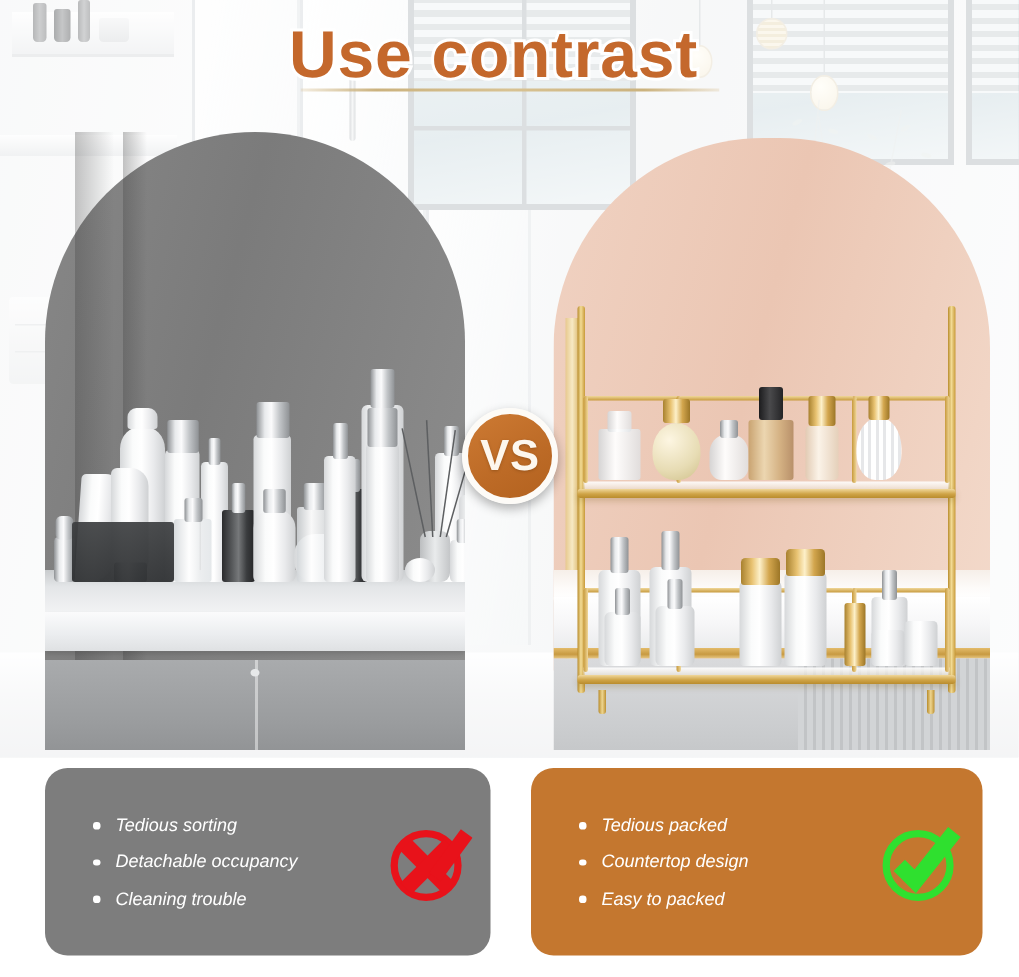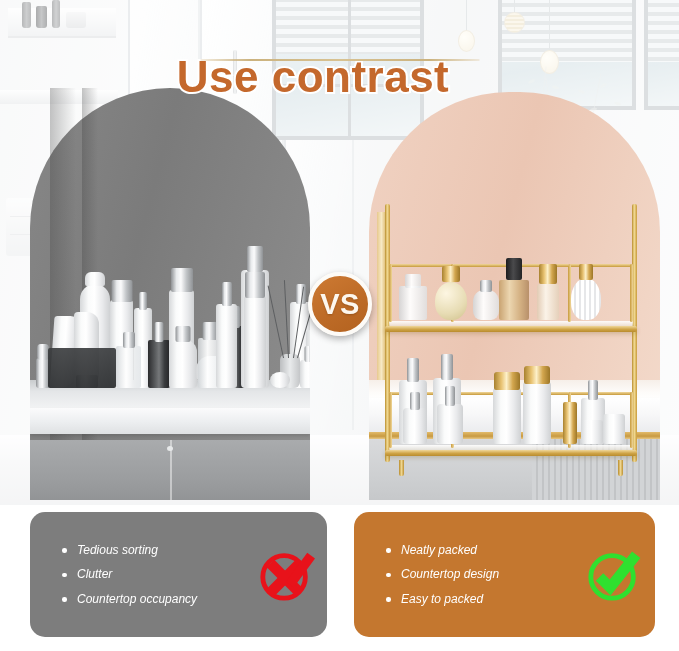--- a/index.html
+++ b/index.html
@@ -115,21 +115,21 @@
   
   .vs-badge{ position:absolute; left:308px; top:272px; width:64px; height:64px; border-radius:50%;
     background:linear-gradient(150deg,#cd7a33,#bc6a26 60%,#b3621f);
     border:4px solid #fdfbf7;
     box-shadow:0 3px 7px rgba(0,0,0,.30);
     display:flex; align-items:center; justify-content:center; z-index:20; }
   .vs-badge span{ color:#fdf7ee; font-size:29px; font-weight:bold; letter-spacing:.5px;
     line-height:1; text-shadow:0 1px 2px rgba(90,45,10,.35); }
 
   
-  .title-wrap{ position:absolute; left:0; top:14px; width:626px; text-align:center; z-index:15;margin-top:40px; }
+  .title-wrap{ position:absolute; left:16px; top:14px; width:626px; text-align:center; z-index:15; }
   .title{ display:inline-block; font-size:44px; font-weight:bold; letter-spacing:.5px;
     color:#c4682c;
     -webkit-text-stroke:4px #ffffff;
     paint-order:stroke fill;
     line-height:1.05; }
   .title-rule{ position:absolute; left:50%; transform:translateX(-50%); top:59px;
     width:279px; height:2px;
     background:linear-gradient(90deg,rgba(214,186,136,.25),#cbb27e 18%,#d8c292 50%,#cbb27e 82%,rgba(214,186,136,.25));
     z-index:15; }
 
@@ -451,34 +451,34 @@
   </div>
 </div>
 
 <div class="vs-badge">
   <span>VS</span>
 </div>
 
 <div class="panel panel-bad">
   <ul>
     <li>Tedious sorting</li>
-    <li>Clutter</li>
-    <li>Countertop occupancy</li>
+    <li>Detachable occupancy</li>
+    <li>Cleaning trouble</li>
   </ul>
   <svg class="mark" viewBox="0 0 60 60">
     <circle cx="28" cy="32" r="22" fill="none" stroke="#e8121a" stroke-width="5"></circle>
     <path d="M14 18 L44 48" stroke="#e8121a" stroke-width="11" stroke-linecap="butt"></path>
     <path d="M44 18 L14 48" stroke="#e8121a" stroke-width="11" stroke-linecap="butt"></path>
     <path d="M34 40 L56 10" stroke="#e8121a" stroke-width="10" stroke-linecap="butt"></path>
   </svg>
 </div>
 
 <div class="panel panel-good">
   <ul>
-    <li>Neatly packed</li>
+    <li>Tedious packed</li>
     <li>Countertop design</li>
     <li>Easy to packed</li>
   </ul>
   <svg class="mark" viewBox="0 0 60 60">
     <circle cx="28" cy="32" r="22" fill="none" stroke="#2fe02f" stroke-width="5"></circle>
     <path d="M15 32 L26 43 L53 9" stroke="#2fe02f" stroke-width="11" fill="none" stroke-linecap="butt" stroke-linejoin="miter"></path>
   </svg>
 </div>
 
 </body></html>

